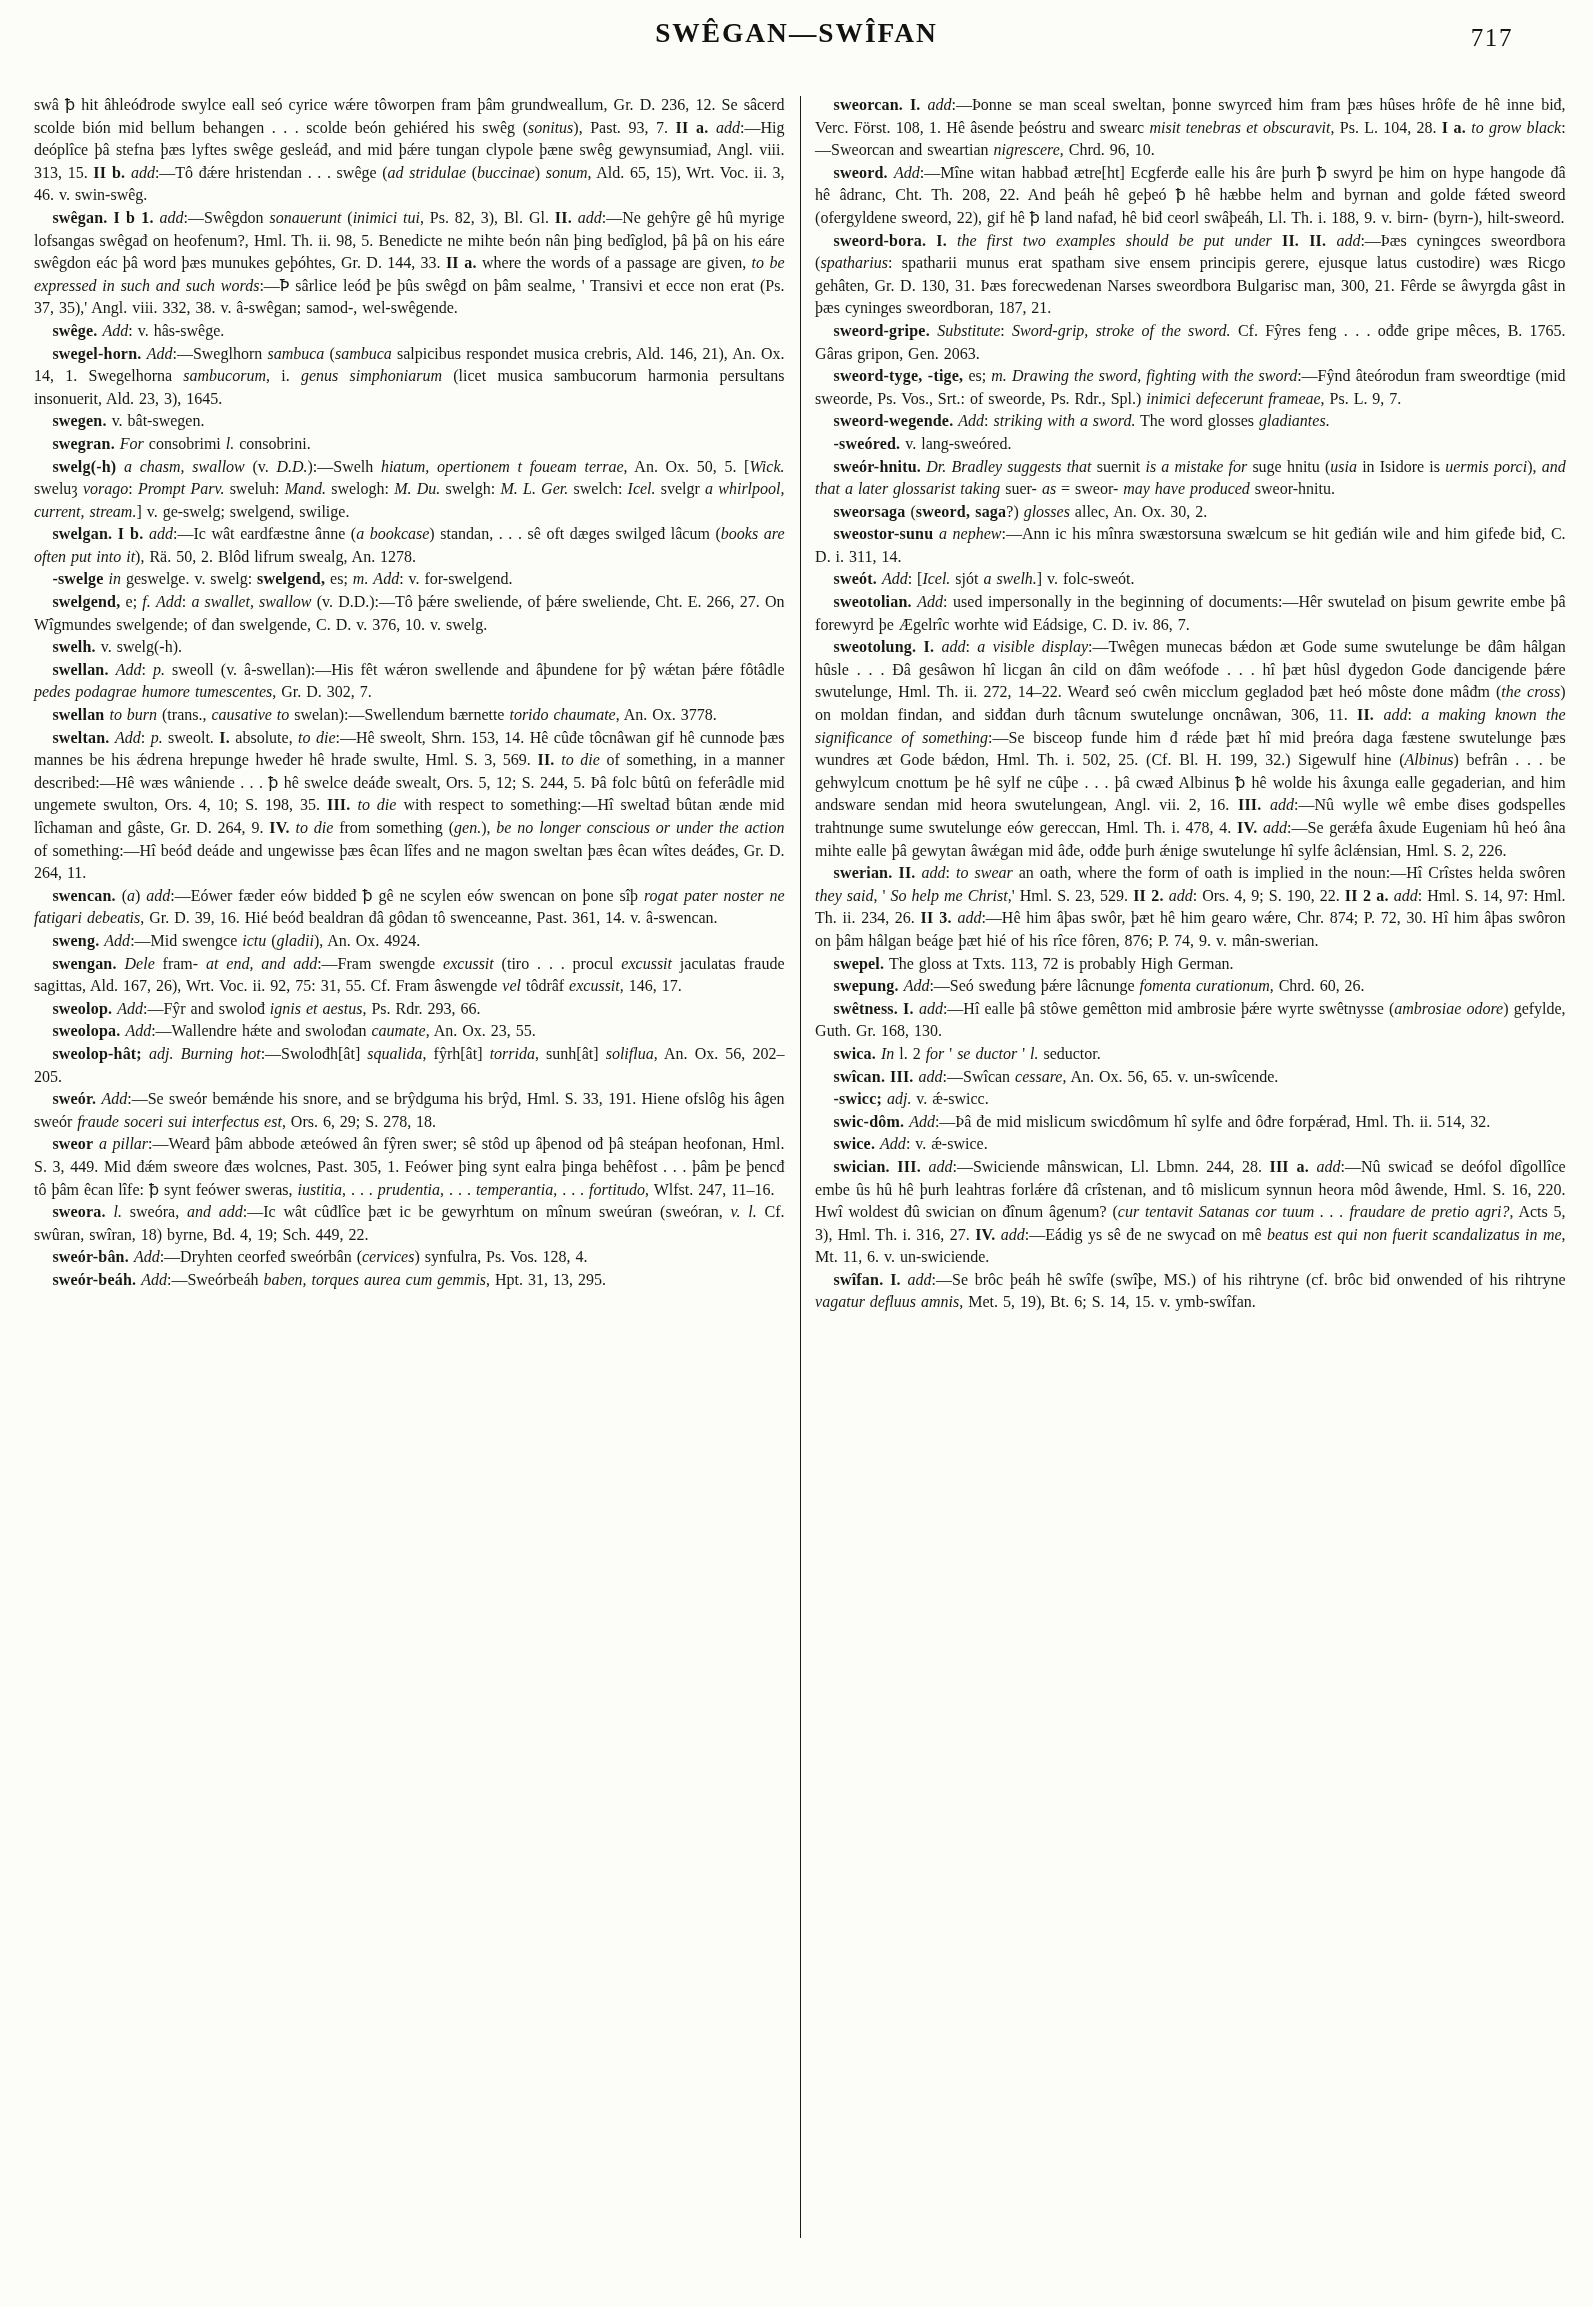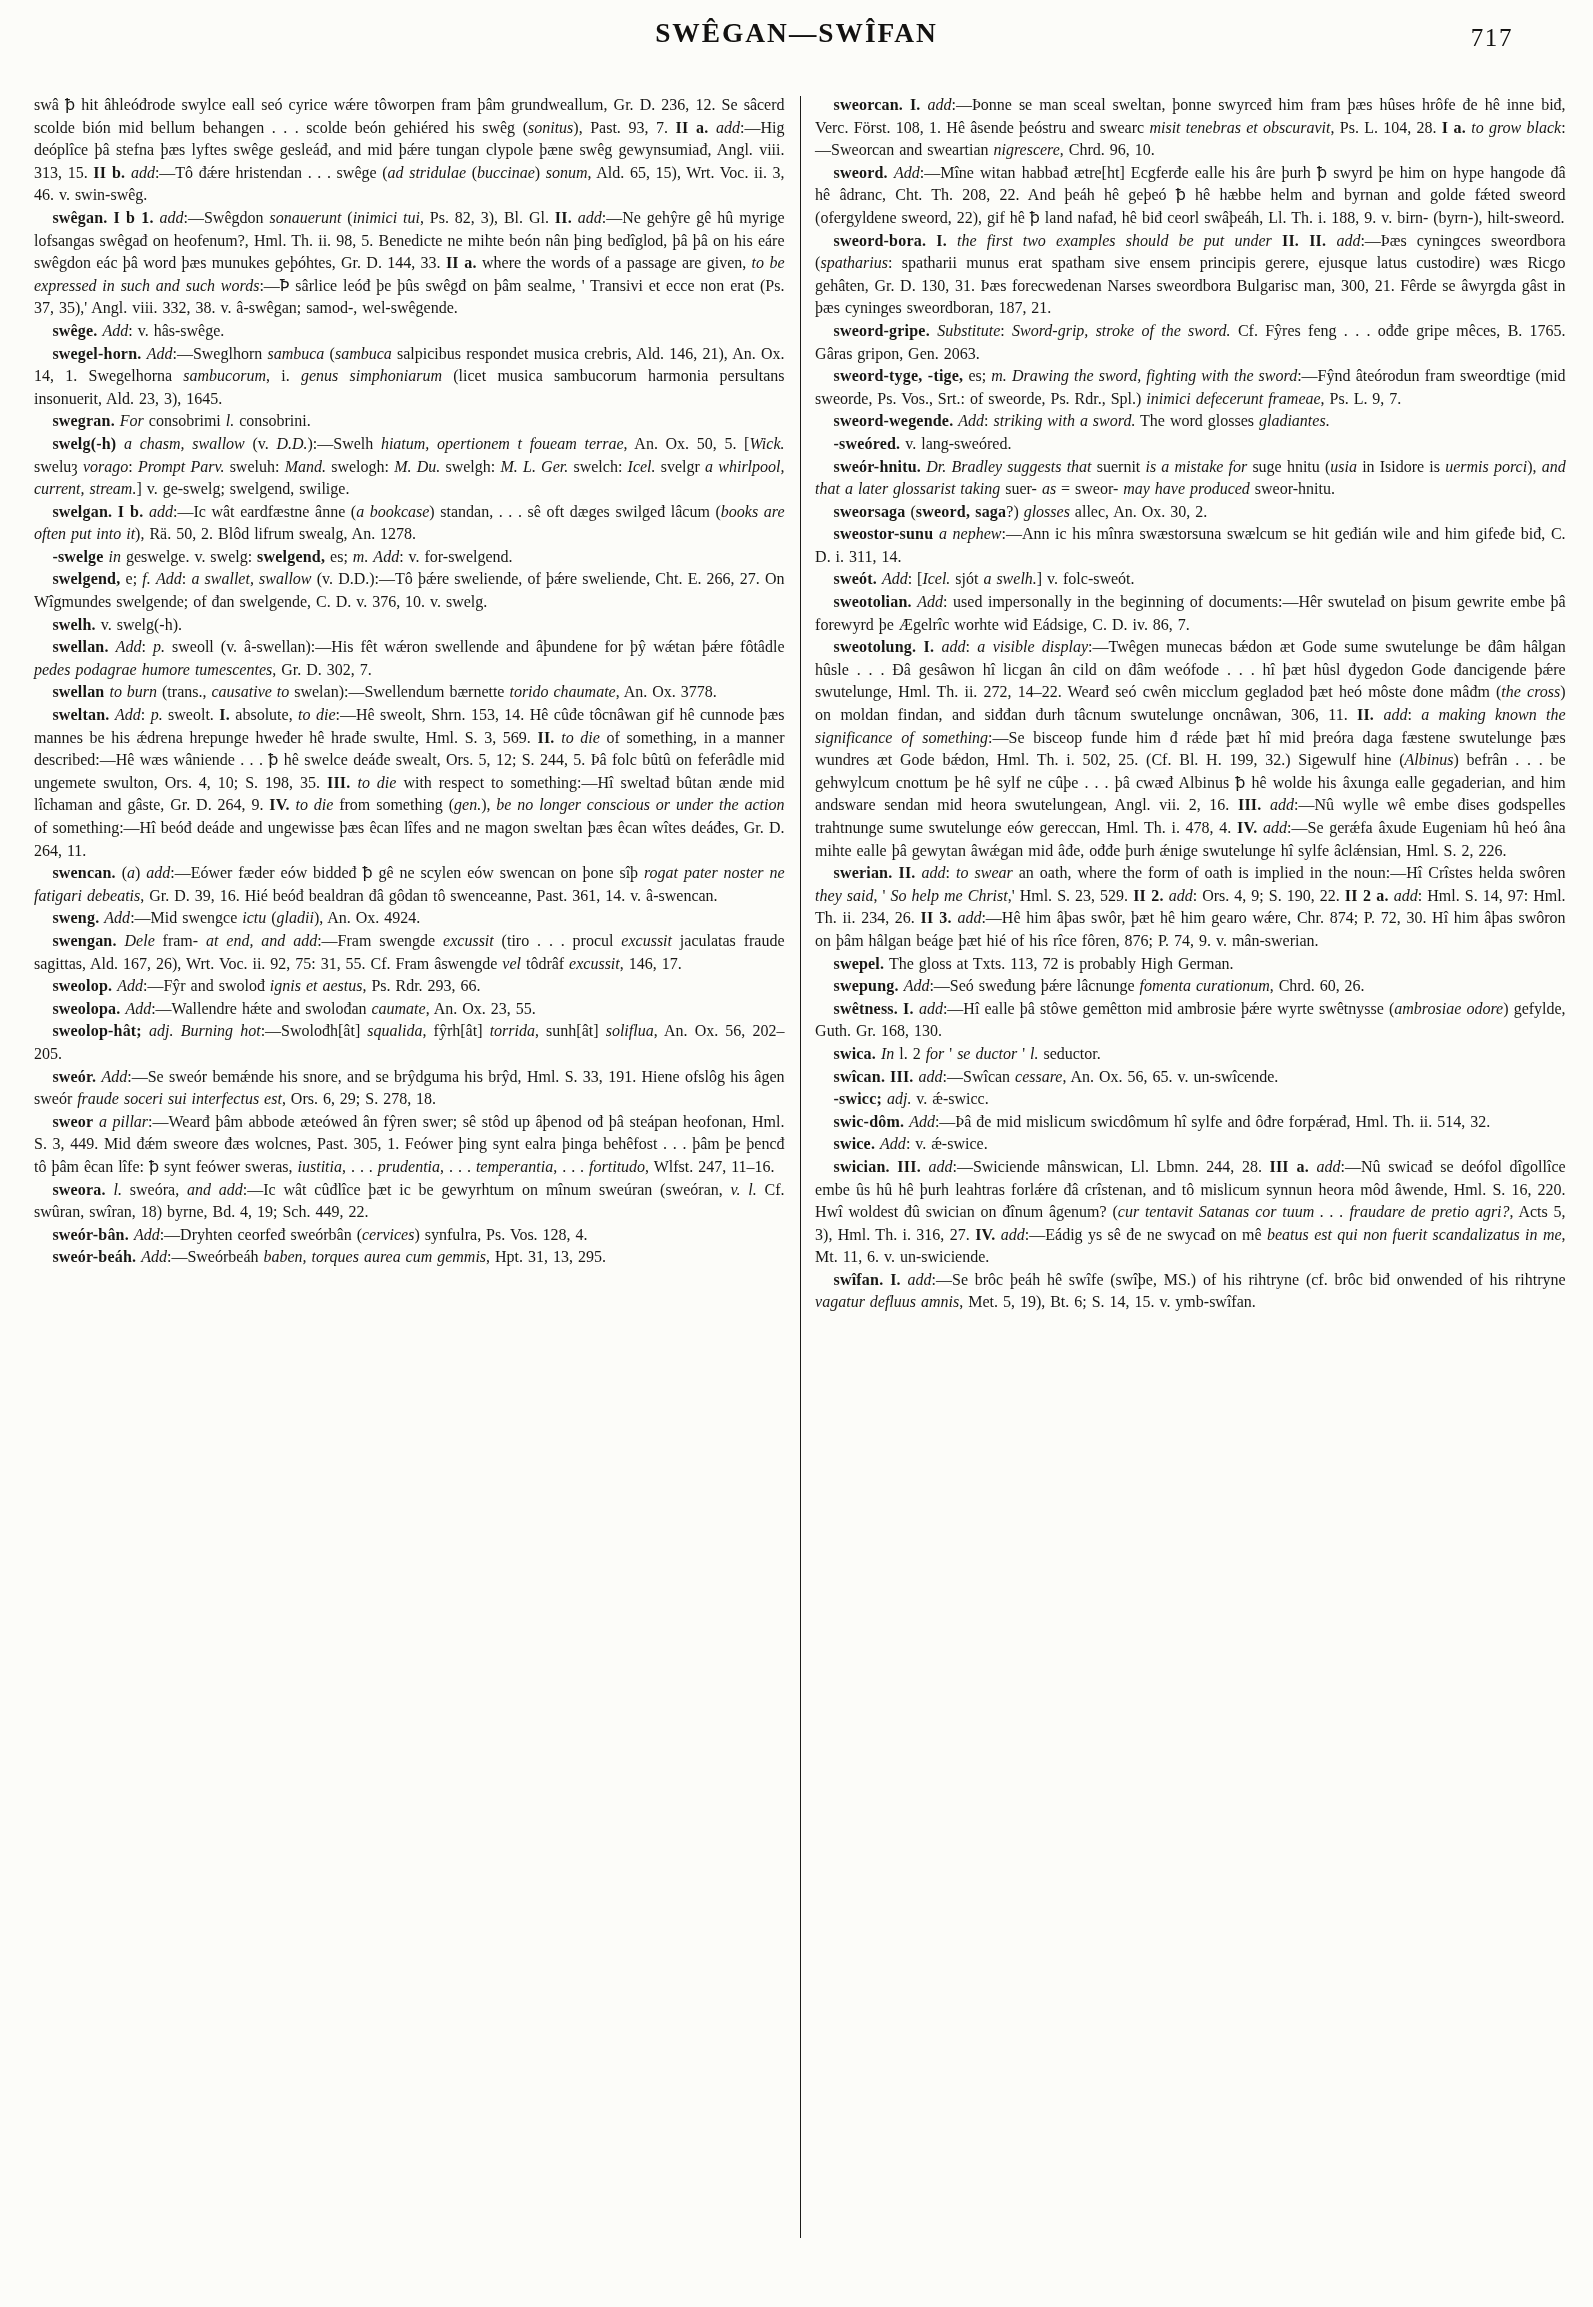--- a/index.html
+++ b/index.html
@@ -54,20 +54,21 @@
   <header class="page-header">
     <div class="running-title">SWÊGAN—SWÎFAN</div>
     <div class="page-number">717</div>
   </header>
   <main class="columns">
     <section class="column">
         <p class="entry continuation">swâ ꝥ hit âhleóđrode swylce eall seó cyrice wǽre tôworpen fram þâm grundweallum, Gr. D. 236, 12. Se sâcerd scolde bión mid bellum behangen . . . scolde beón gehiéred his swêg (<i>sonitus</i>), Past. 93, 7. <b>II a.</b> <i>add</i>:—Hig deóplîce þâ stefna þæs lyftes swêge gesleáđ, and mid þǽre tungan clypole þæne swêg gewynsumiađ, Angl. viii. 313, 15. <b>II b.</b> <i>add</i>:—Tô đǽre hristendan . . . swêge (<i>ad stridulae</i> (<i>buccinae</i>) <i>sonum</i>, Ald. 65, 15), Wrt. Voc. ii. 3, 46. v. swin-swêg.</p>
         <p class="entry"><b>swêgan.</b> <b>I b 1.</b> <i>add</i>:—Swêgdon <i>sonauerunt</i> (<i>inimici tui</i>, Ps. 82, 3), Bl. Gl. <b>II.</b> <i>add</i>:—Ne gehŷre gê hû myrige lofsangas swêgađ on heofenum?, Hml. Th. ii. 98, 5. Benedicte ne mihte beón nân þing bedîglod, þâ þâ on his eáre swêgdon eác þâ word þæs munukes geþóhtes, Gr. D. 144, 33. <b>II a.</b> where the words of a passage are given, <i>to be expressed in such and such words</i>:—Ꝥ sârlice leóđ þe þûs swêgđ on þâm sealme, ' Transivi et ecce non erat (Ps. 37, 35),' Angl. viii. 332, 38. v. â-swêgan; samod-, wel-swêgende.</p>
         <p class="entry"><b>swêge.</b> <i>Add</i>: v. hâs-swêge.</p>
         <p class="entry"><b>swegel-horn.</b> <i>Add</i>:—Sweglhorn <i>sambuca</i> (<i>sambuca</i> salpicibus respondet musica crebris, Ald. 146, 21), An. Ox. 14, 1. Swegelhorna <i>sambucorum</i>, i. <i>genus simphoniarum</i> (licet musica sambucorum harmonia persultans insonuerit, Ald. 23, 3), 1645.</p>
+        <p class="entry"><b>swegen.</b> v. bât-swegen.</p>
         <p class="entry"><b>swegran.</b> <i>For</i> consobrimi <i>l.</i> consobrini.</p>
         <p class="entry"><b>swelg(-h)</b> <i>a chasm, swallow</i> (v. <i>D.D.</i>):—Swelh <i>hiatum, opertionem t foueam terrae</i>, An. Ox. 50, 5. [<i>Wick.</i> sweluȝ <i>vorago</i>: <i>Prompt Parv.</i> sweluh: <i>Mand.</i> swelogh: <i>M. Du.</i> swelgh: <i>M. L. Ger.</i> swelch: <i>Icel.</i> svelgr <i>a whirlpool, current, stream.</i>] v. ge-swelg; swelgend, swilige.</p>
         <p class="entry"><b>swelgan.</b> <b>I b.</b> <i>add</i>:—Ic wât eardfæstne ânne (<i>a bookcase</i>) standan, . . . sê oft dæges swilgeđ lâcum (<i>books are often put into it</i>), Rä. 50, 2. Blôd lifrum swealg, An. 1278.</p>
         <p class="entry"><b>-swelge</b> <i>in</i> geswelge. v. swelg: <b>swelgend,</b> es; <i>m.</i> <i>Add</i>: v. for-swelgend.</p>
         <p class="entry"><b>swelgend,</b> e; <i>f.</i> <i>Add</i>: <i>a swallet, swallow</i> (v. D.D.):—Tô þǽre sweliende, of þǽre sweliende, Cht. E. 266, 27. On Wîgmundes swelgende; of đan swelgende, C. D. v. 376, 10. v. swelg.</p>
         <p class="entry"><b>swelh.</b> v. swelg(-h).</p>
         <p class="entry"><b>swellan.</b> <i>Add</i>: <i>p.</i> sweoll (v. â-swellan):—His fêt wǽron swellende and âþundene for þŷ wǽtan þǽre fôtâdle <i>pedes podagrae humore tumescentes</i>, Gr. D. 302, 7.</p>
         <p class="entry"><b>swellan</b> <i>to burn</i> (trans., <i>causative to</i> swelan):—Swellendum bærnette <i>torido chaumate</i>, An. Ox. 3778.</p>
         <p class="entry"><b>sweltan.</b> <i>Add</i>: <i>p.</i> sweolt. <b>I.</b> absolute, <i>to die</i>:—Hê sweolt, Shrn. 153, 14. Hê cûđe tôcnâwan gif hê cunnode þæs mannes be his ǽdrena hrepunge hweđer hê hrađe swulte, Hml. S. 3, 569. <b>II.</b> <i>to die</i> of something, in a manner described:—Hê wæs wâniende . . . ꝥ hê swelce deáđe swealt, Ors. 5, 12; S. 244, 5. Þâ folc bûtû on feferâdle mid ungemete swulton, Ors. 4, 10; S. 198, 35. <b>III.</b> <i>to die</i> with respect to something:—Hî sweltađ bûtan ænde mid lîchaman and gâste, Gr. D. 264, 9. <b>IV.</b> <i>to die</i> from something (<i>gen.</i>), <i>be no longer conscious or under the action</i> of something:—Hî beóđ deáde and ungewisse þæs êcan lîfes and ne magon sweltan þæs êcan wîtes deáđes, Gr. D. 264, 11.</p>
         <p class="entry"><b>swencan.</b> (<i>a</i>) <i>add</i>:—Eówer fæder eów biddeđ ꝥ gê ne scylen eów swencan on þone sîþ <i>rogat pater noster ne fatigari debeatis</i>, Gr. D. 39, 16. Hié beóđ bealdran đâ gôdan tô swenceanne, Past. 361, 14. v. â-swencan.</p>

